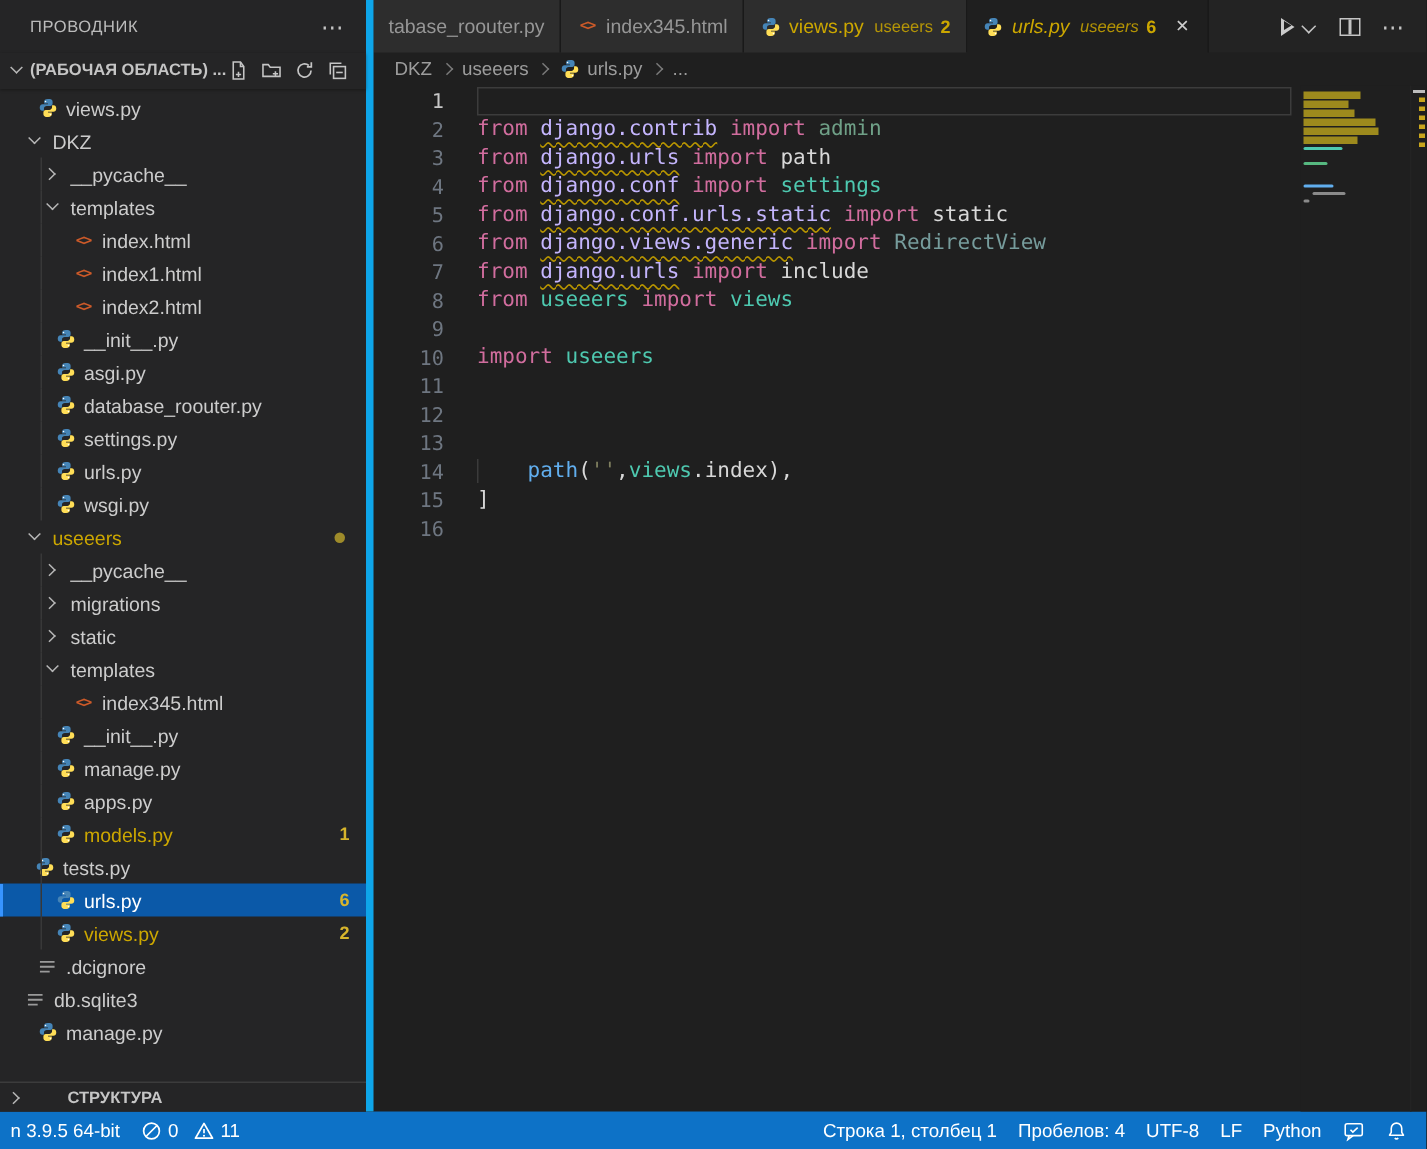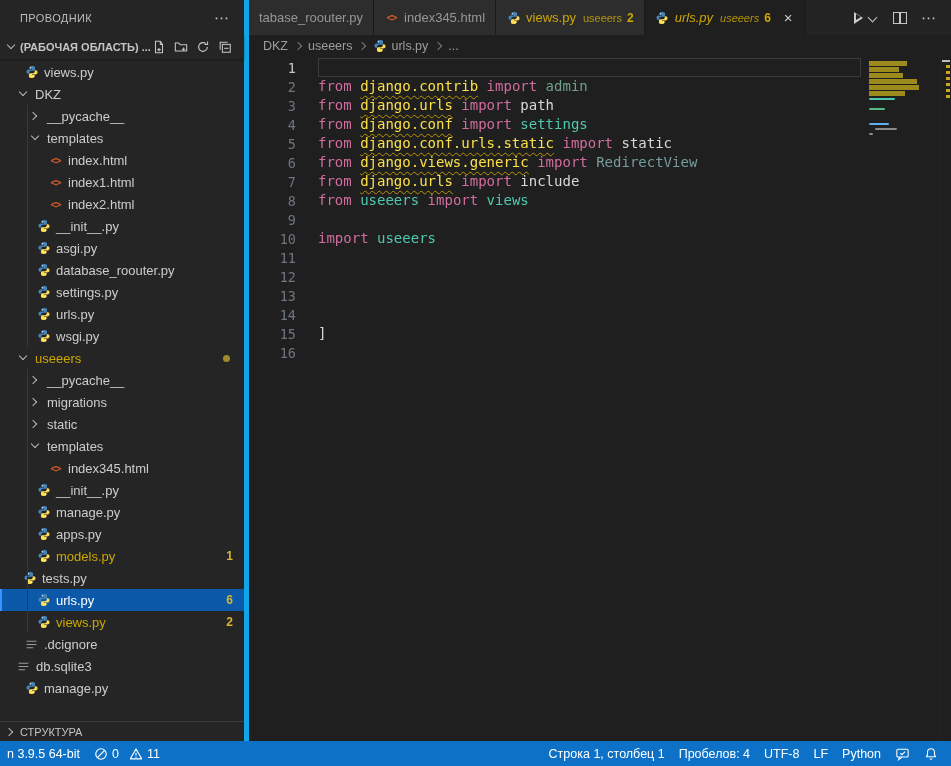--- a/index.html
+++ b/index.html
@@ -25,21 +25,21 @@
   .trow.sel .lbl { color:#ffffff; }
   .trow .badge { margin-left:auto; margin-right:11px; color:#d7b52c; font-weight:bold; font-size:12px; }
   .trow .dot { margin-left:auto; margin-right:14px; width:7px; height:7px; border-radius:50%; background:#9e8b2a; }
   .guide { position:absolute; left:27px; top:0; bottom:0; width:1px; background:#383838; }
   .chev { width:14px; height:14px; position:relative; flex:none; }
   .chev::before { content:""; position:absolute; top:4px; left:4px; width:5px; height:5px; border:solid #b8b8b8; border-width:0 1.4px 1.4px 0; }
   .chev.open::before { transform:rotate(45deg); top:2px; }
   .chev.closed::before { transform:rotate(-45deg); left:2px; }
   .ficon { width:15px; height:15px; flex:none; display:flex; align-items:center; justify-content:center; }
   .html-ic { color:#cc5a29; font-weight:bold; font-size:10px; letter-spacing:-1px; font-family:"DejaVu Sans Mono", monospace; }
-  .outline { height:20px; border-top:1px solid #3c3c3c; display:flex; align-items:center; font-weight:normal; font-size:11px; color:#c5c5c5; padding-left:4px; background:#252526; }
+  .outline { height:20px; border-top:1px solid #3c3c3c; display:flex; align-items:center; font-weight:bold; font-size:11px; color:#c5c5c5; padding-left:4px; background:#252526;gap:25px; }
   .outline .label { margin-left:2px; }
 
   
   .editor { flex:1; display:flex; flex-direction:column; min-width:0; background:#1f1f1f; }
   .tabbar { height:35px; background:#232323; display:flex; align-items:stretch; }
   .tab { display:flex; align-items:center; padding:0 10px; background:#2d2d2d; border-right:1px solid #191919; color:#969696; font-size:13px; cursor:pointer; gap:5px; }
   .tab.active { background:#1f1f1f; }
   .tab .desc { font-size:11px; opacity:.85; margin-left:2px; }
   .tab .pbadge { font-weight:bold; font-size:12px; }
   .tab.warn .tlabel, .tab.warn .desc, .tab.warn .pbadge { color:#cca700; }
@@ -63,21 +63,21 @@
   .bc-item { display:flex; align-items:center; gap:4px; cursor:pointer; }
 
   .code-wrap { flex:1; display:flex; min-height:0; position:relative; }
   .code-area { flex:1; font-family:"DejaVu Sans Mono","Liberation Mono", monospace; font-size:14px; padding-top:1px; }
   .cline { height:19px; display:flex; align-items:center; }
   .lnum { width:47px; text-align:right; color:#6e7681; font-size:13.5px; flex:none; padding-right:0; }
   .lnum.cur { color:#c6c6c6; }
   .ltext { margin-left:22px; flex:1; white-space:pre; height:19px; line-height:19px; color:#d4d4d4; }
   .ltext.curbox { border:1px solid #3c3c3c; margin-right:6px; }
   .tk-kw { color:#d16d9e; }
-  .tk-mw { color:#fde047; text-decoration:underline wavy #b89500 1px; text-underline-offset:3.5px; }
+  .tk-mw { color:#c4b5fd; text-decoration:underline wavy #b89500 1px; text-underline-offset:3.5px; }
   .tk-tl { color:#4ec9b0; }
   .tk-wh { color:#d8d8d8; }
   .tk-mu { color:#6fa087; }
   .tk-gt { color:#769c9c; }
   .tk-fn { color:#61aeee; }
   .tk-st { color:#7f7f5f; }
   .tk-ind { box-shadow:inset 1px 0 0 #3b3b3b; }
 
   .minimap { width:73px; flex:none; position:relative; background:#1f1f1f; }
   .mm-line { position:absolute; left:2px; height:5px; }
@@ -513,20 +513,21 @@
   </div>
             <div class="cline">
     <span class="lnum">12</span>
     <span class="ltext"> </span>
   </div>
             <div class="cline">
     <span class="lnum">13</span>
   </div>
             <div class="cline">
     <span class="lnum">14</span>
+    <span class="ltext"><span class="tk-ind">    </span><span class="tk-fn">path</span><span class="tk-wh">(</span><span class="tk-st">''</span><span class="tk-wh">,</span><span class="tk-tl">views</span><span class="tk-wh">.index),</span></span>
   </div>
             <div class="cline">
     <span class="lnum">15</span>
     <span class="ltext"><span class="tk-wh">]</span></span>
   </div>
             <div class="cline">
     <span class="lnum">16</span>
     <span class="ltext"> </span>
   </div>
           </div>

